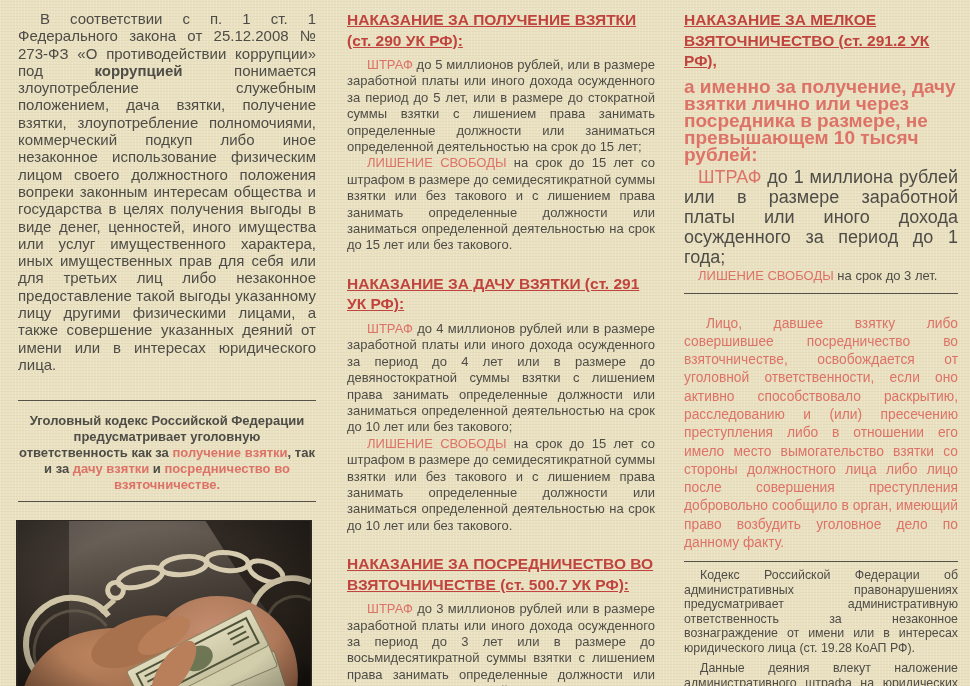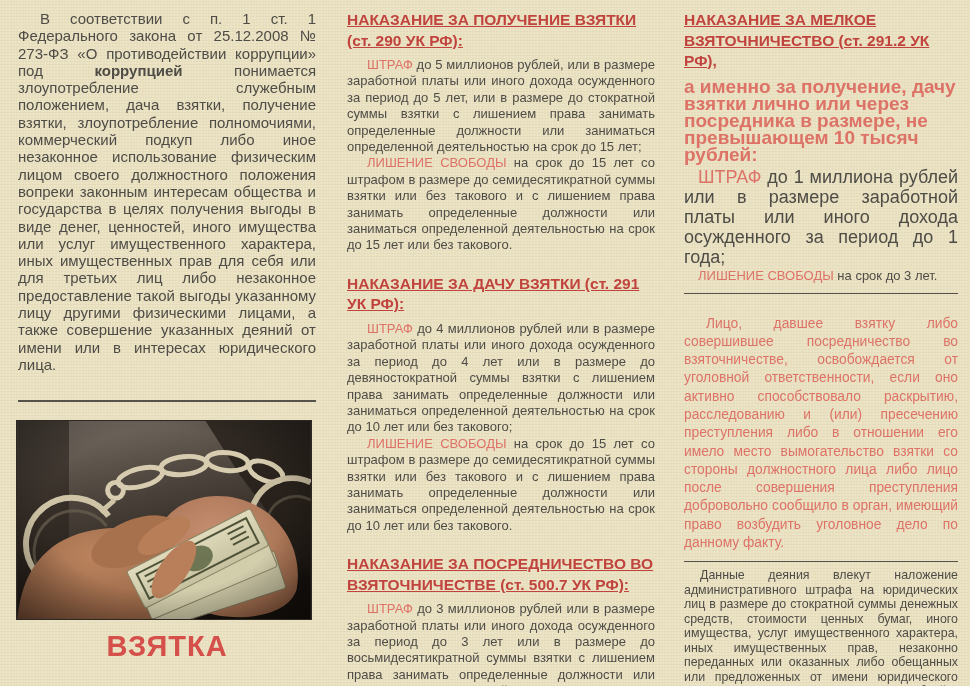--- a/index.html
+++ b/index.html
@@ -80,20 +80,21 @@
 </head>
 <body>
 
 <div class="page">
 
   <section class="col col-left">
     <p class="body-text justify indent"><span>В соответствии с п. 1 ст. 1 Федерального закона от 25.12.2008 № 273-ФЗ «О противодействии коррупции» под </span><span class="bold">коррупцией</span><span> понимается злоупотребление служебным положением, дача взятки, получение взятки, злоупотребление полномочиями, коммерческий подкуп либо иное незаконное использование физическим лицом своего должностного положения вопреки законным интересам общества и государства в целях получения выгоды в виде денег, ценностей, иного имущества или услуг имущественного характера, иных имущественных прав для себя или для третьих лиц либо незаконное предоставление такой выгоды указанному лицу другими физическими лицами, а также совершение указанных деяний от имени или в интересах юридического лица.</span></p>
 
     <hr class="rule rule-1">
 
+    <p class="note"><span>Уголовный кодекс Российской Федерации предусматривает уголовную ответственность как за </span><span class="accent">получение взятки</span><span>, так и за </span><span class="accent">дачу взятки</span><span> и </span><span class="accent">посредничество во взяточничестве.</span></p>
 
     <hr class="rule rule-2">
 
     <figure class="photo" title="Руки в наручниках, сжимающие долларовые купюры">
       <svg viewBox="0 0 296 200" role="img">
         <defs>
           <linearGradient id="bgGrad" x1="0" y1="0" x2="0.3" y2="1">
             <stop offset="0" stop-color="#7a7067"></stop>
             <stop offset="0.45" stop-color="#4a423a"></stop>
             <stop offset="1" stop-color="#17120e"></stop>
@@ -197,17 +198,18 @@
     <p class="fine-par justify"><span class="accent">ШТРАФ</span><span> до 1 миллиона рублей или в размере заработной платы или иного дохода осужденного за период до 1 года;</span></p>
 
     <p class="penalty-line"><span class="accent">ЛИШЕНИЕ СВОБОДЫ</span><span> на срок до 3 лет.</span></p>
 
     <hr class="rule rule-r1">
 
     <p class="release-par justify">Лицо, давшее взятку либо совершившее посредничество во взяточничестве, освобождается от уголовной ответственности, если оно активно способствовало раскрытию, расследованию и (или) пресечению преступления либо в отношении его имело место вымогательство взятки со стороны должностного лица либо лицо после совершения преступления добровольно сообщило в орган, имеющий право возбудить уголовное дело по данному факту.</p>
 
     <hr class="rule rule-r2">
 
+    <p class="koap-par justify">Кодекс Российской Федерации об административных правонарушениях предусматривает административную ответственность за незаконное вознаграждение от имени или в интересах юридического лица (ст. 19.28 КоАП РФ).</p>
     <p class="koap-par justify">Данные деяния влекут наложение административного штрафа на юридических лиц в размере до стократной суммы денежных средств, стоимости ценных бумаг, иного имущества, услуг имущественного характера, иных имущественных прав, незаконно переданных или оказанных либо обещанных или предложенных от имени юридического лица, но не менее одного миллиона рублей с конфискацией денег, ценных бумаг, иного имущества или стоимости услуг имущественного характера, иных имущественных прав.</p>
 
   </section>
 
 </div>
 
 </body></html>

